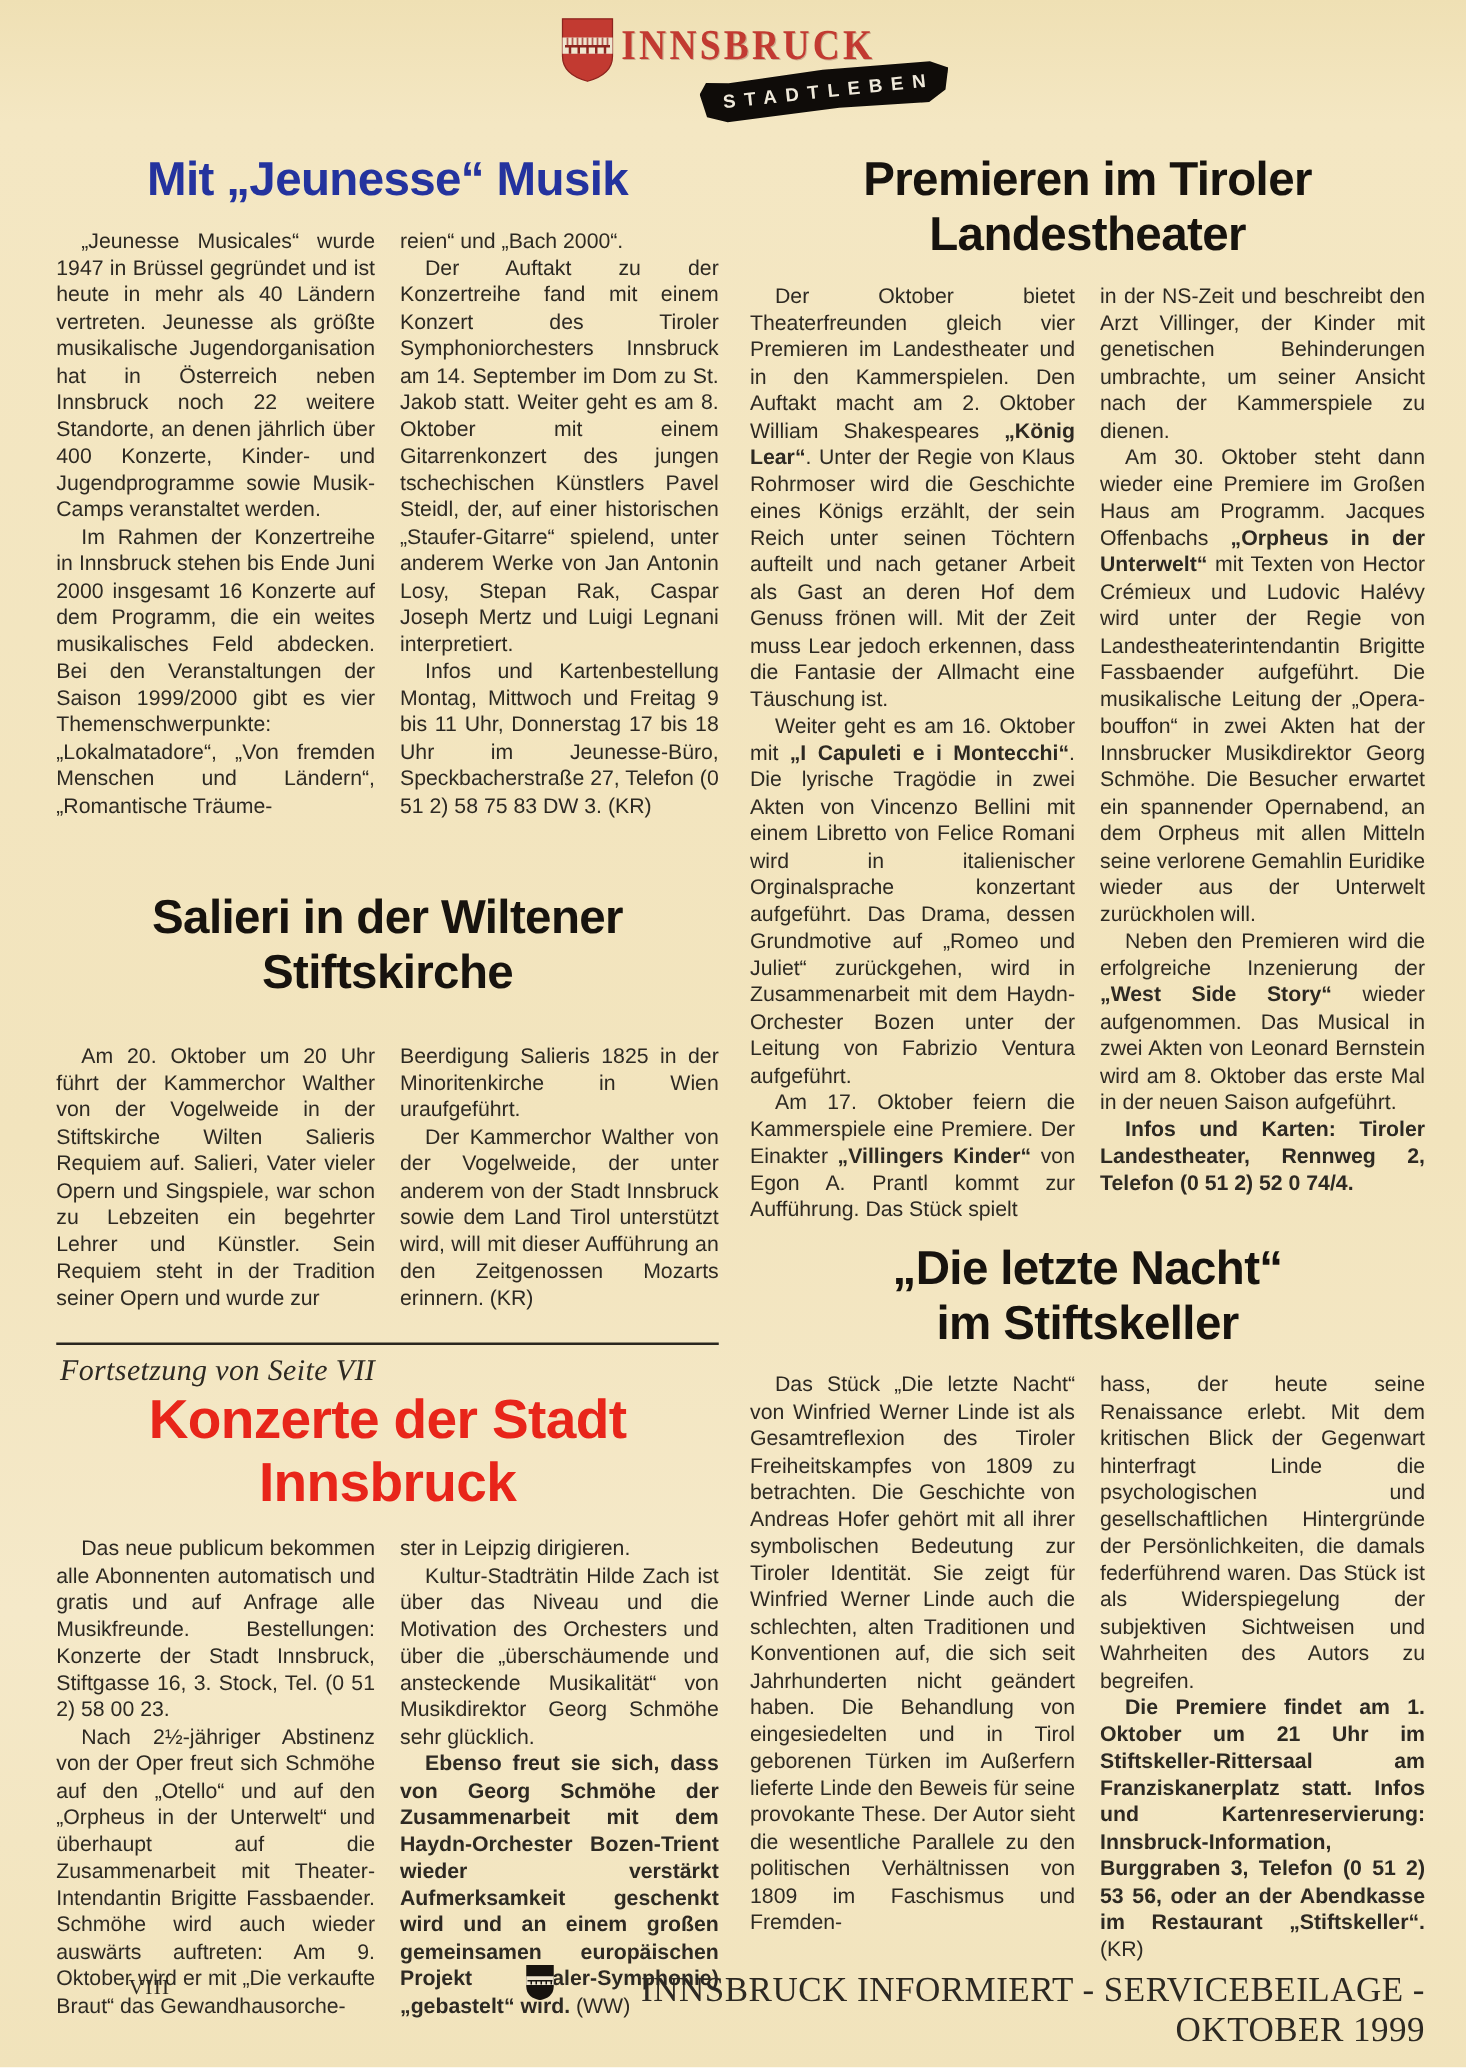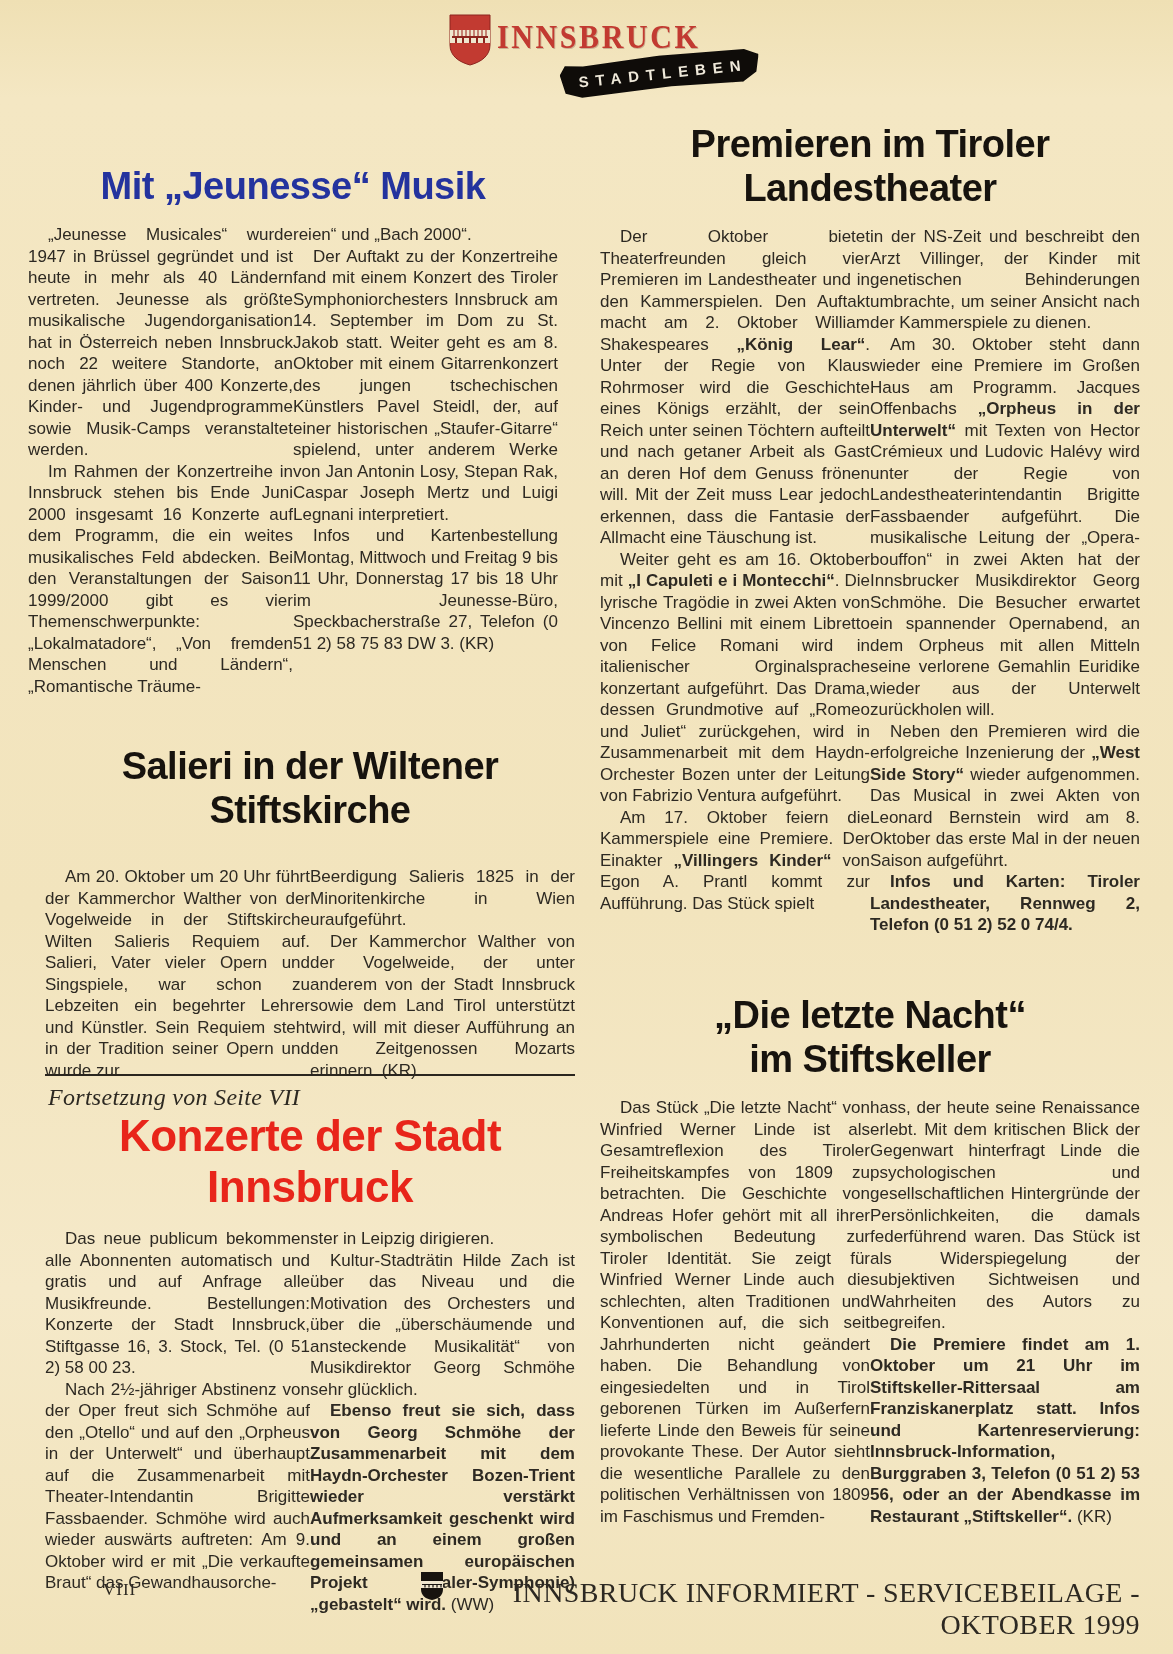--- a/index.html
+++ b/index.html
@@ -29,21 +29,21 @@
   }
   .banner span{font-weight:bold;font-size:15px;letter-spacing:7px;padding-left:6px;}
   
   .article{position:absolute;}
   .art-title{
     margin:0 0 16px;font-weight:bold;text-align:center;
     font-size:38px;line-height:1.16;letter-spacing:-0.5px;
   }
   .art-title.single{font-size:44px;}
   .art3 .art-title{margin-bottom:34px;}
-  .cols{display:flex;gap:0;}
+  .cols{display:flex;gap:20px;}
   .col{flex:1;min-width:0;}
   .col p{margin:0;font-size:17px;line-height:21.5px;text-align:justify;text-indent:20px;}
   .col p.cont{text-indent:0;}
   .divider{position:absolute;height:2px;background:#2a261f;}
   .continuation{
     position:absolute;font-family:"Liberation Serif","DejaVu Serif",serif;
     font-style:italic;font-size:24px;letter-spacing:.3px;
   }
   
   .footer-num{position:absolute;left:55px;top:1580px;font-family:"Liberation Serif","DejaVu Serif",serif;font-size:17px;letter-spacing:1px;padding-left:48px;}
@@ -67,21 +67,21 @@
         <path d="M8 23v6M15 23v6M22 23v6M29 23v6M36 23v6" stroke="#8c241e" stroke-width="2"></path>
         <path d="M6 16v6M10 16v6M14 16v6M18 16v6M22 16v6M26 16v6M30 16v6M34 16v6M38 16v6" stroke="#b3554d" stroke-width="1.4"></path>
       </svg>
     </div>
     <div class="masthead-title" style="color: rgb(194, 58, 49);">INNSBRUCK</div>
     <div class="banner" style="background: rgb(15, 12, 9);">
       <span style="color: rgb(239, 233, 218);">STADTLEBEN</span>
     </div>
   </header>
 
-  <section class="article art1" style="left:28px;top:122px;width:530px;margin-top:42px;">
+  <section class="article art1" style="left:45px;top:122px;width:530px;">
     <h2 class="art-title" style="color: rgb(36, 51, 158);"><span>Mit „Jeunesse“ Musik</span><br></h2>
     <div class="cols">
       <div class="col">
           <p class="para"><span>„Jeunesse Musicales“ wurde 1947 in Brüssel gegründet und ist heute in mehr als 40 Ländern vertreten. Jeunesse als größte musikalische Jugendorganisation hat in Österreich neben Innsbruck noch 22 weitere Standorte, an denen jährlich über 400 Konzerte, Kinder- und Jugendprogramme sowie Musik-Camps veranstaltet werden.</span></p>
           <p class="para"><span>Im Rahmen der Konzertreihe in Innsbruck stehen bis Ende Juni 2000 insgesamt 16 Konzerte auf dem Programm, die ein weites musikalisches Feld abdecken. Bei den Veranstaltungen der Saison 1999/2000 gibt es vier Themenschwerpunkte: „Lokalmatadore“, „Von fremden Menschen und Ländern“, „Romantische Träume-</span></p>
         </div>
       <div class="col">
           <p class="para cont"><span>reien“ und „Bach 2000“.</span></p>
           <p class="para"><span>Der Auftakt zu der Konzertreihe fand mit einem Konzert des Tiroler Symphoniorchesters Innsbruck am 14. September im Dom zu St. Jakob statt. Weiter geht es am 8. Oktober mit einem Gitarrenkonzert des jungen tschechischen Künstlers Pavel Steidl, der, auf einer historischen „Staufer-Gitarre“ spielend, unter anderem Werke von Jan Antonin Losy, Stepan Rak, Caspar Joseph Mertz und Luigi Legnani interpretiert.</span></p>
           <p class="para"><span>Infos und Kartenbestellung Montag, Mittwoch und Freitag 9 bis 11 Uhr, Donnerstag 17 bis 18 Uhr im Jeunesse-Büro, Speckbacherstraße 27, Telefon (0 51 2) 58 75 83 DW 3. (KR)</span></p>
@@ -100,21 +100,21 @@
       <div class="col">
           <p class="para cont"><span>in der NS-Zeit und beschreibt den Arzt Villinger, der Kinder mit genetischen Behinderungen umbrachte, um seiner Ansicht nach der Kammerspiele zu dienen.</span></p>
           <p class="para"><span>Am 30. Oktober steht dann wieder eine Premiere im Großen Haus am Programm. Jacques Offenbachs </span><b>„Orpheus in der Unterwelt“</b><span> mit Texten von Hector Crémieux und Ludovic Halévy wird unter der Regie von Landestheaterintendantin Brigitte Fassbaender aufgeführt. Die musikalische Leitung der „Opera-bouffon“ in zwei Akten hat der Innsbrucker Musikdirektor Georg Schmöhe. Die Besucher erwartet ein spannender Opernabend, an dem Orpheus mit allen Mitteln seine verlorene Gemahlin Euridike wieder aus der Unterwelt zurückholen will.</span></p>
           <p class="para"><span>Neben den Premieren wird die erfolgreiche Inzenierung der </span><b>„West Side Story“</b><span> wieder aufgenommen. Das Musical in zwei Akten von Leonard Bernstein wird am 8. Oktober das erste Mal in der neuen Saison aufgeführt.</span></p>
           <p class="para"><b>Infos und Karten: Tiroler Landestheater, Rennweg 2, Telefon (0 51 2) 52 0 74/4.</b></p>
         </div>
     </div>
   </section>
 
   <section class="article art3" style="left:45px;top:712px;width:530px;">
-    <h2 class="art-title" style="color: rgb(23, 19, 14); margin-top: 32px;"><span>Salieri in der Wiltener</span><br><span>Stiftskirche</span></h2>
+    <h2 class="art-title" style="color: rgb(23, 19, 14);"><span>Salieri in der Wiltener</span><br><span>Stiftskirche</span></h2>
     <div class="cols">
       <div class="col">
           <p class="para"><span>Am 20. Oktober um 20 Uhr führt der Kammerchor Walther von der Vogelweide in der Stiftskirche Wilten Salieris Requiem auf. Salieri, Vater vieler Opern und Singspiele, war schon zu Lebzeiten ein begehrter Lehrer und Künstler. Sein Requiem steht in der Tradition seiner Opern und wurde zur</span></p>
         </div>
       <div class="col">
           <p class="para cont"><span>Beerdigung Salieris 1825 in der Minoritenkirche in Wien uraufgeführt.</span></p>
           <p class="para"><span>Der Kammerchor Walther von der Vogelweide, der unter anderem von der Stadt Innsbruck sowie dem Land Tirol unterstützt wird, will mit dieser Aufführung an den Zeitgenossen Mozarts erinnern. (KR)</span></p>
         </div>
     </div>
   </section>

